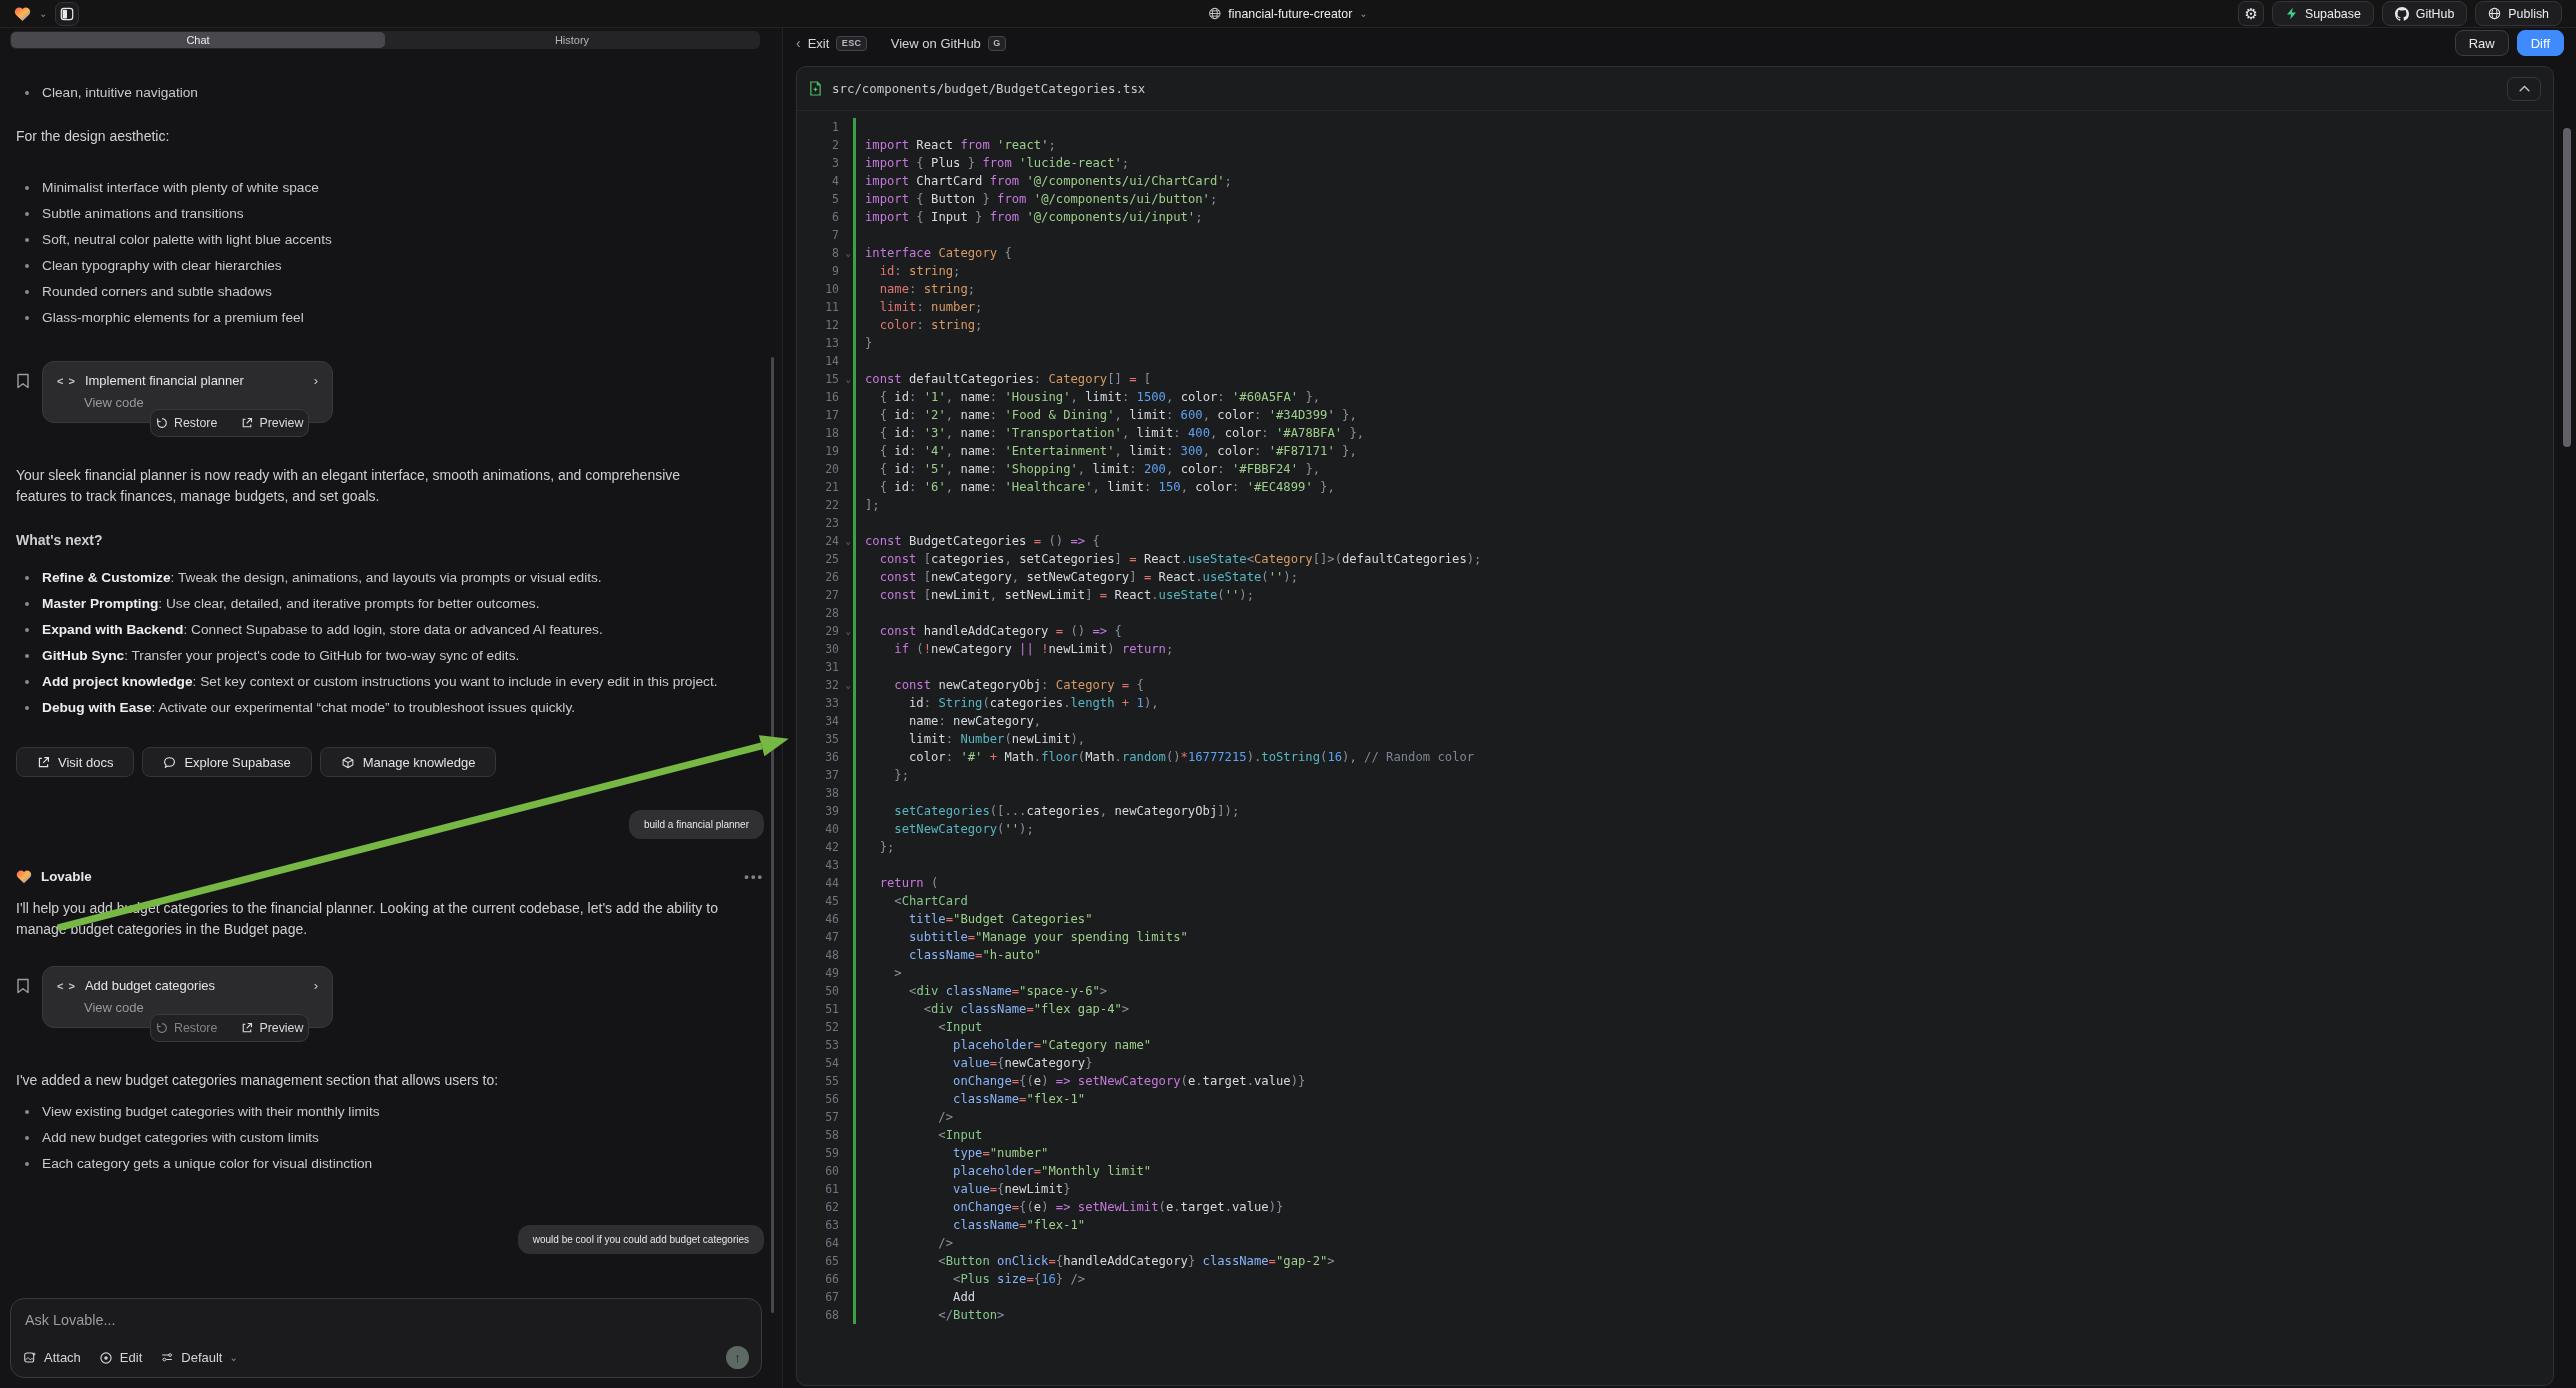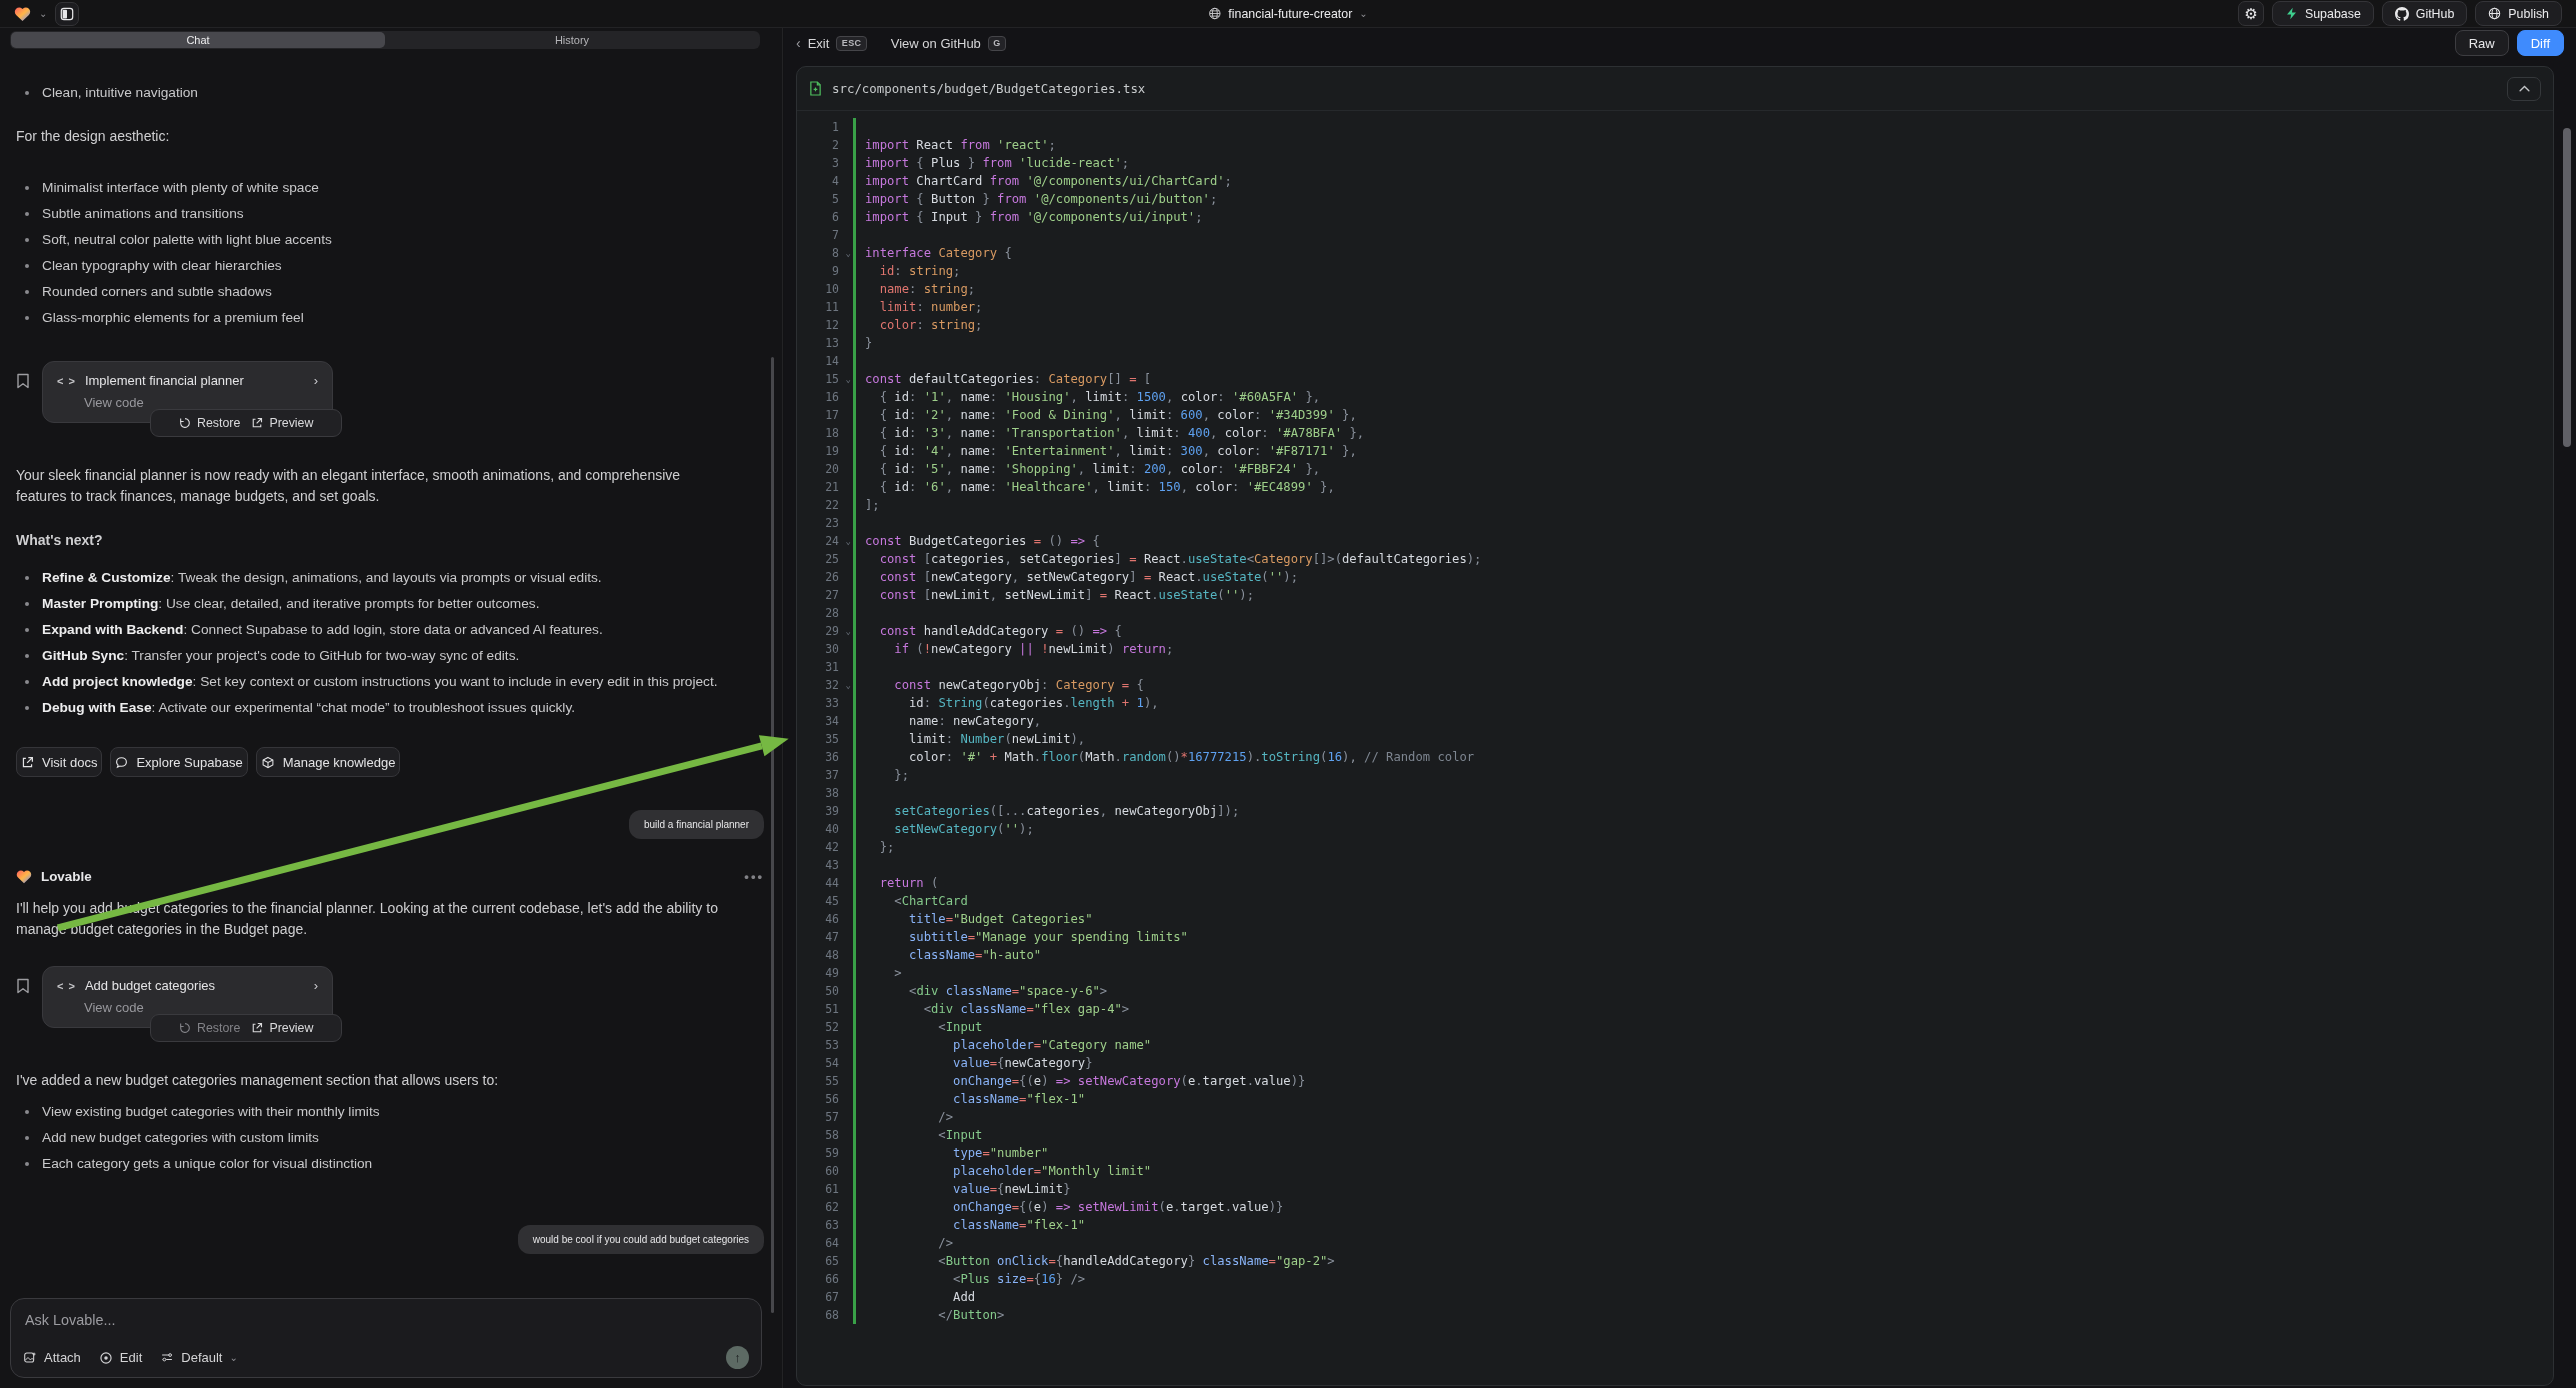--- a/index.html
+++ b/index.html
@@ -38,27 +38,27 @@
   .bold-line { font-weight:700; color:#ededee; font-size:14px; }
 
   .ver-card-wrap { position:relative; display:flex; align-items:flex-start; gap:12px; }
   .bookmark { margin-top:12px; color:#9d9da1; }
   .ver-card { width:291px; background:#2b2b2e; border:1px solid #39393d; border-radius:12px; padding:11px 14px 12px 14px; cursor:pointer; }
   .ver-row1 { display:flex; align-items:center; gap:9px; color:#e4e4e6; font-size:13px; }
   .code-glyph { color:#c7c7ca; font-size:11px; letter-spacing:1px; font-weight:700; }
   .ver-title { flex:1; }
   .ver-chevron { color:#cacace; font-size:13px; }
   .ver-view { margin-top:7px; margin-left:27px; color:#98989d; font-size:13px; }
-  .rp-pill { position:absolute; left:134px; bottom:-14px; display:flex; align-items:center; gap:11px; background:#212124; border:1px solid #3a3a3e; border-radius:9px; padding:6px 28px; font-size:12.4px; color:#dadadc; cursor:pointer; }
+  .rp-pill { position:absolute; left:134px; bottom:-14px; display:flex; align-items:center; gap:24px; background:#212124; border:1px solid #3a3a3e; border-radius:9px; padding:6px 5px; font-size:12.4px; color:#dadadc; cursor:pointer; }
   .rp-item { display:flex; align-items:center; gap:6px; }
   .rp-item svg { display:block; }
   .rp-dim { color:#828287; }
 
   .act-row { display:flex; gap:8px; }
-  .act-btn { height:30px; display:inline-flex; align-items:center; gap:8px; padding:0 4px; background:#1f1f22; border:1px solid #353539; border-radius:8px; color:#e3e3e5; font-size:13px; cursor:pointer; }
+  .act-btn { height:30px; display:inline-flex; align-items:center; gap:8px; padding:0 20px; background:#1f1f22; border:1px solid #353539; border-radius:8px; color:#e3e3e5; font-size:13px; cursor:pointer; }
 
   .bubble { background:#303033; border-radius:12px; padding:9px 15px; font-size:10px; color:#e7e7e9; width:fit-content; margin-left:auto; }
 
   .lov-head { display:flex; align-items:center; gap:9px; font-size:13.4px; color:#e8e8ea; font-weight:600; }
   .dots { margin-left:auto; color:#818186; letter-spacing:2px; font-size:13px; cursor:pointer; }
 
   
   .input-box { position:absolute; left:10px; right:20px; bottom:10px; height:80px; background:#1b1b1e; border:1px solid #3a3a3e; border-radius:14px; padding:12px 14px 10px 14px; }
   .input-box input { width:100%; background:transparent; border:none; outline:none; color:#9c9ca1; font-size:14.4px; font-family:"Liberation Sans", sans-serif; }
   .input-box input::placeholder { color:#9c9ca1; }

